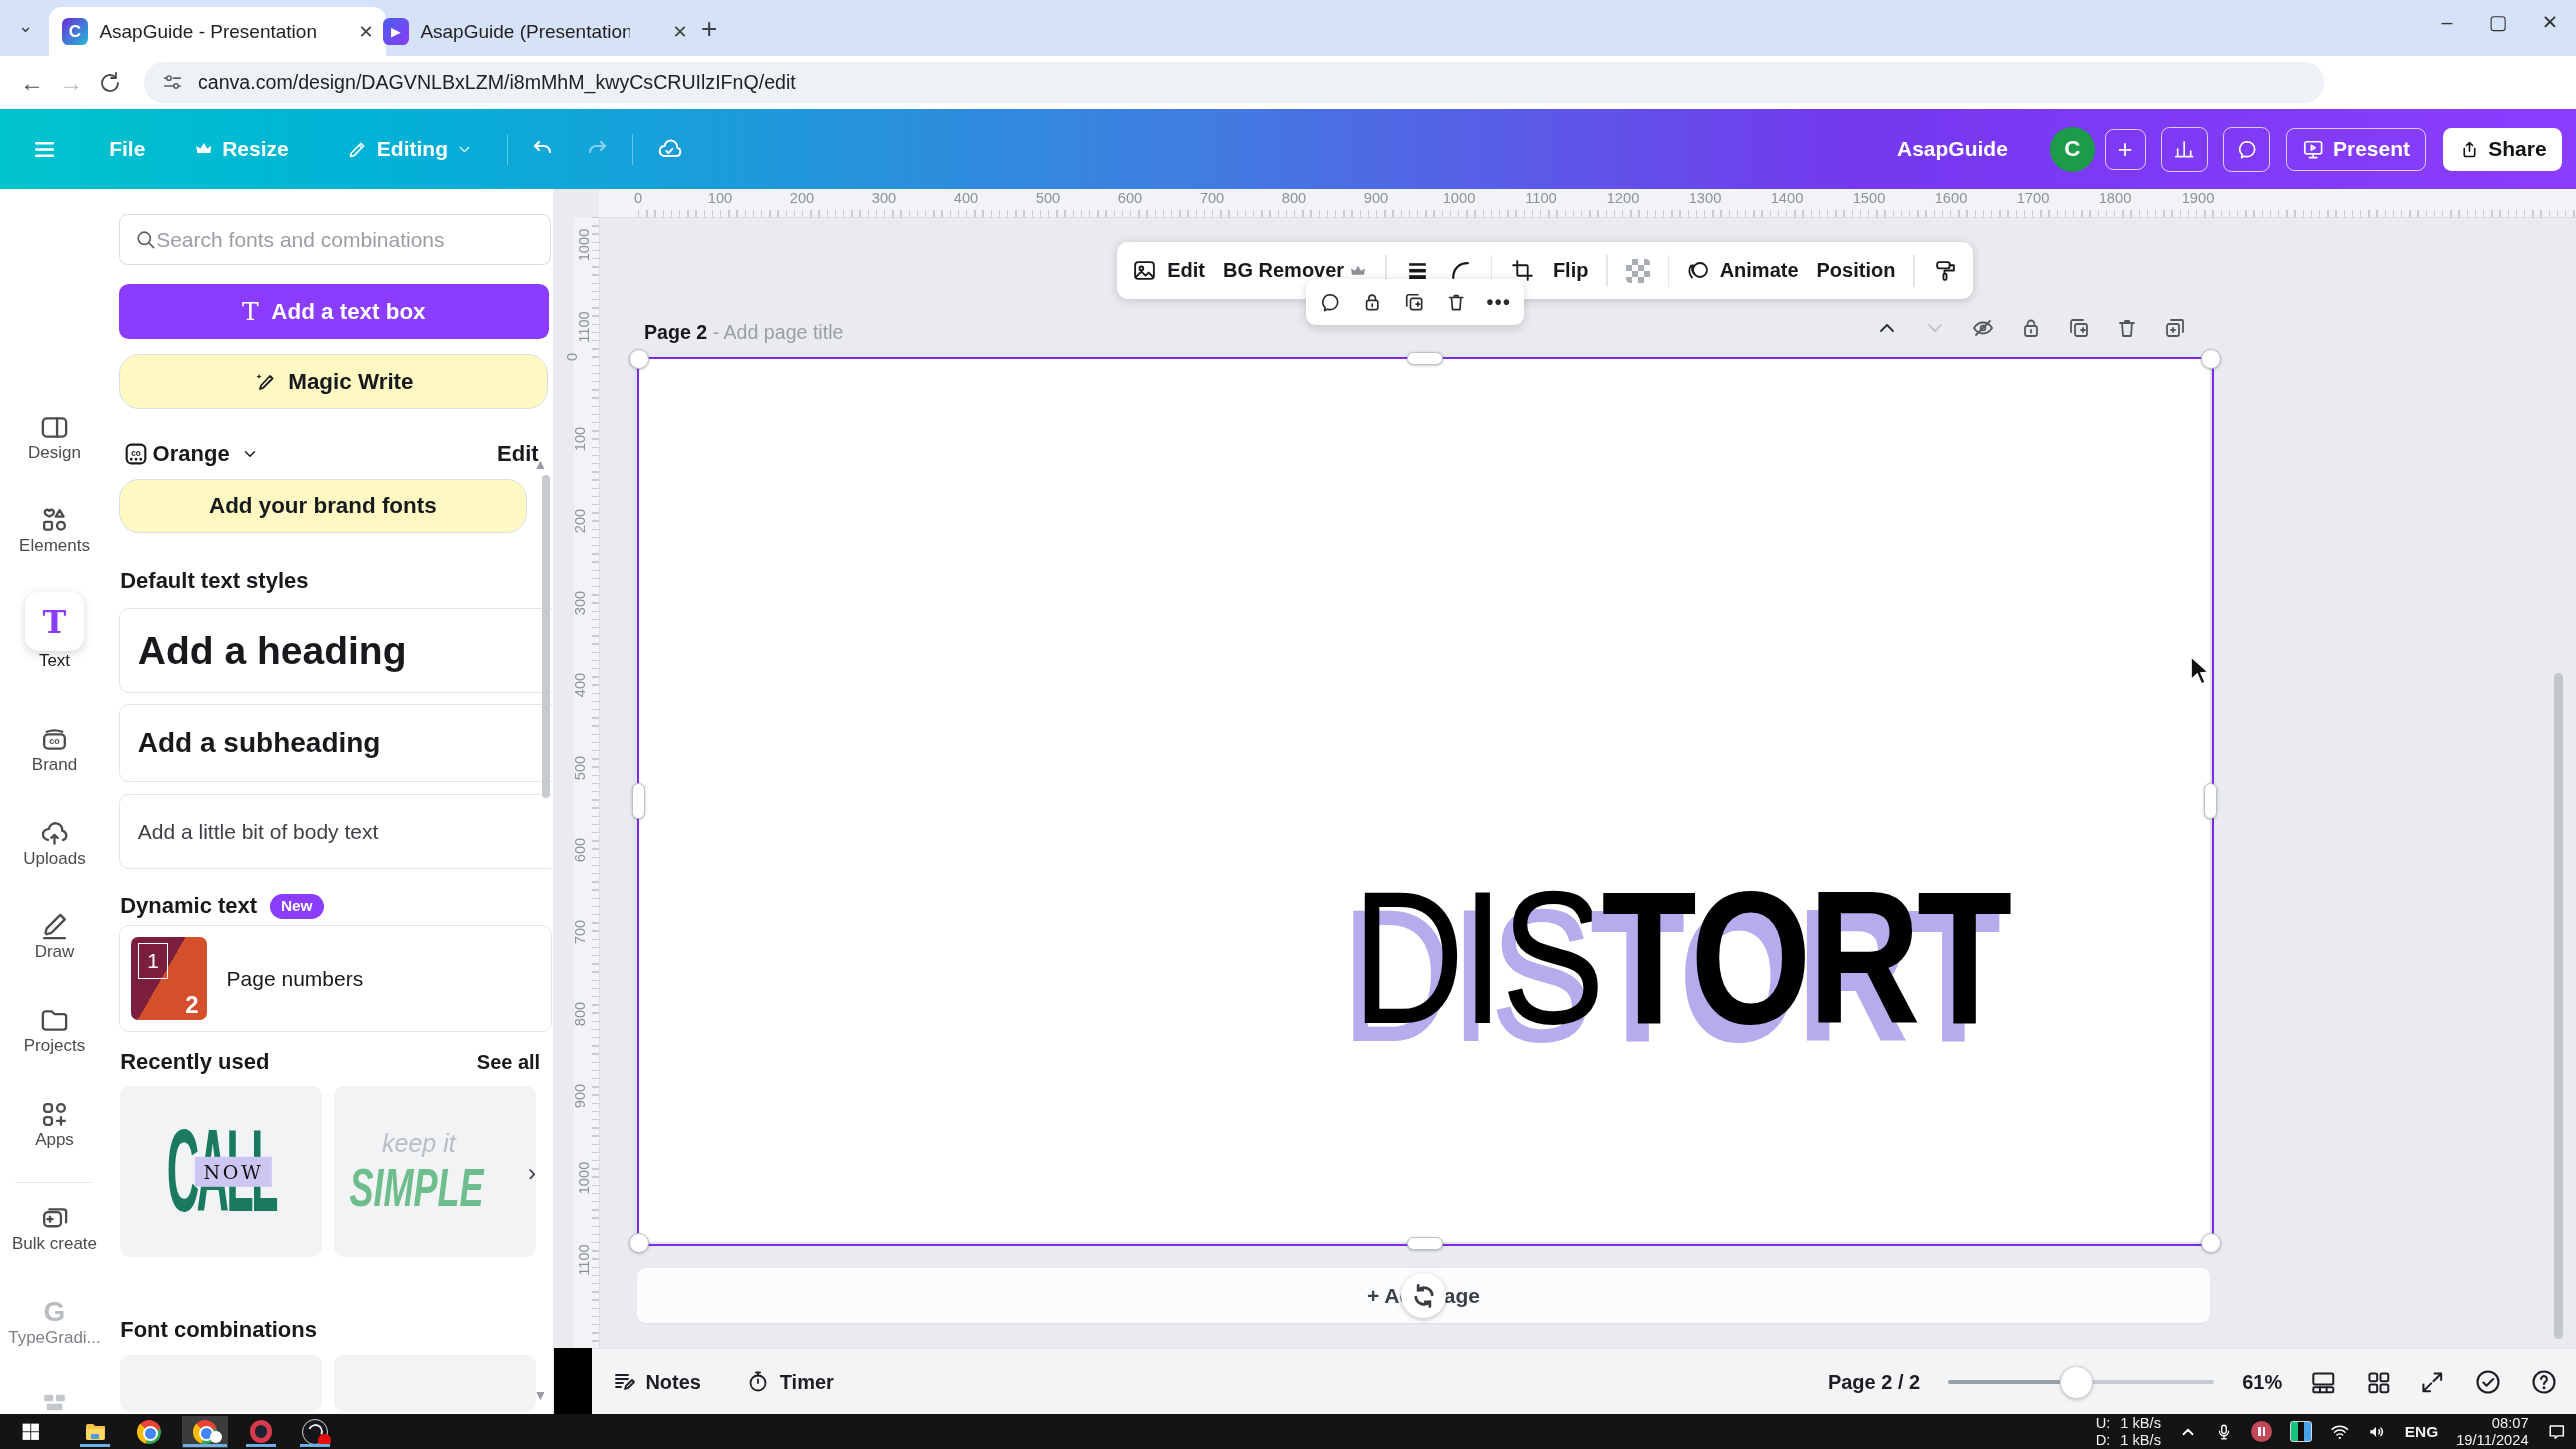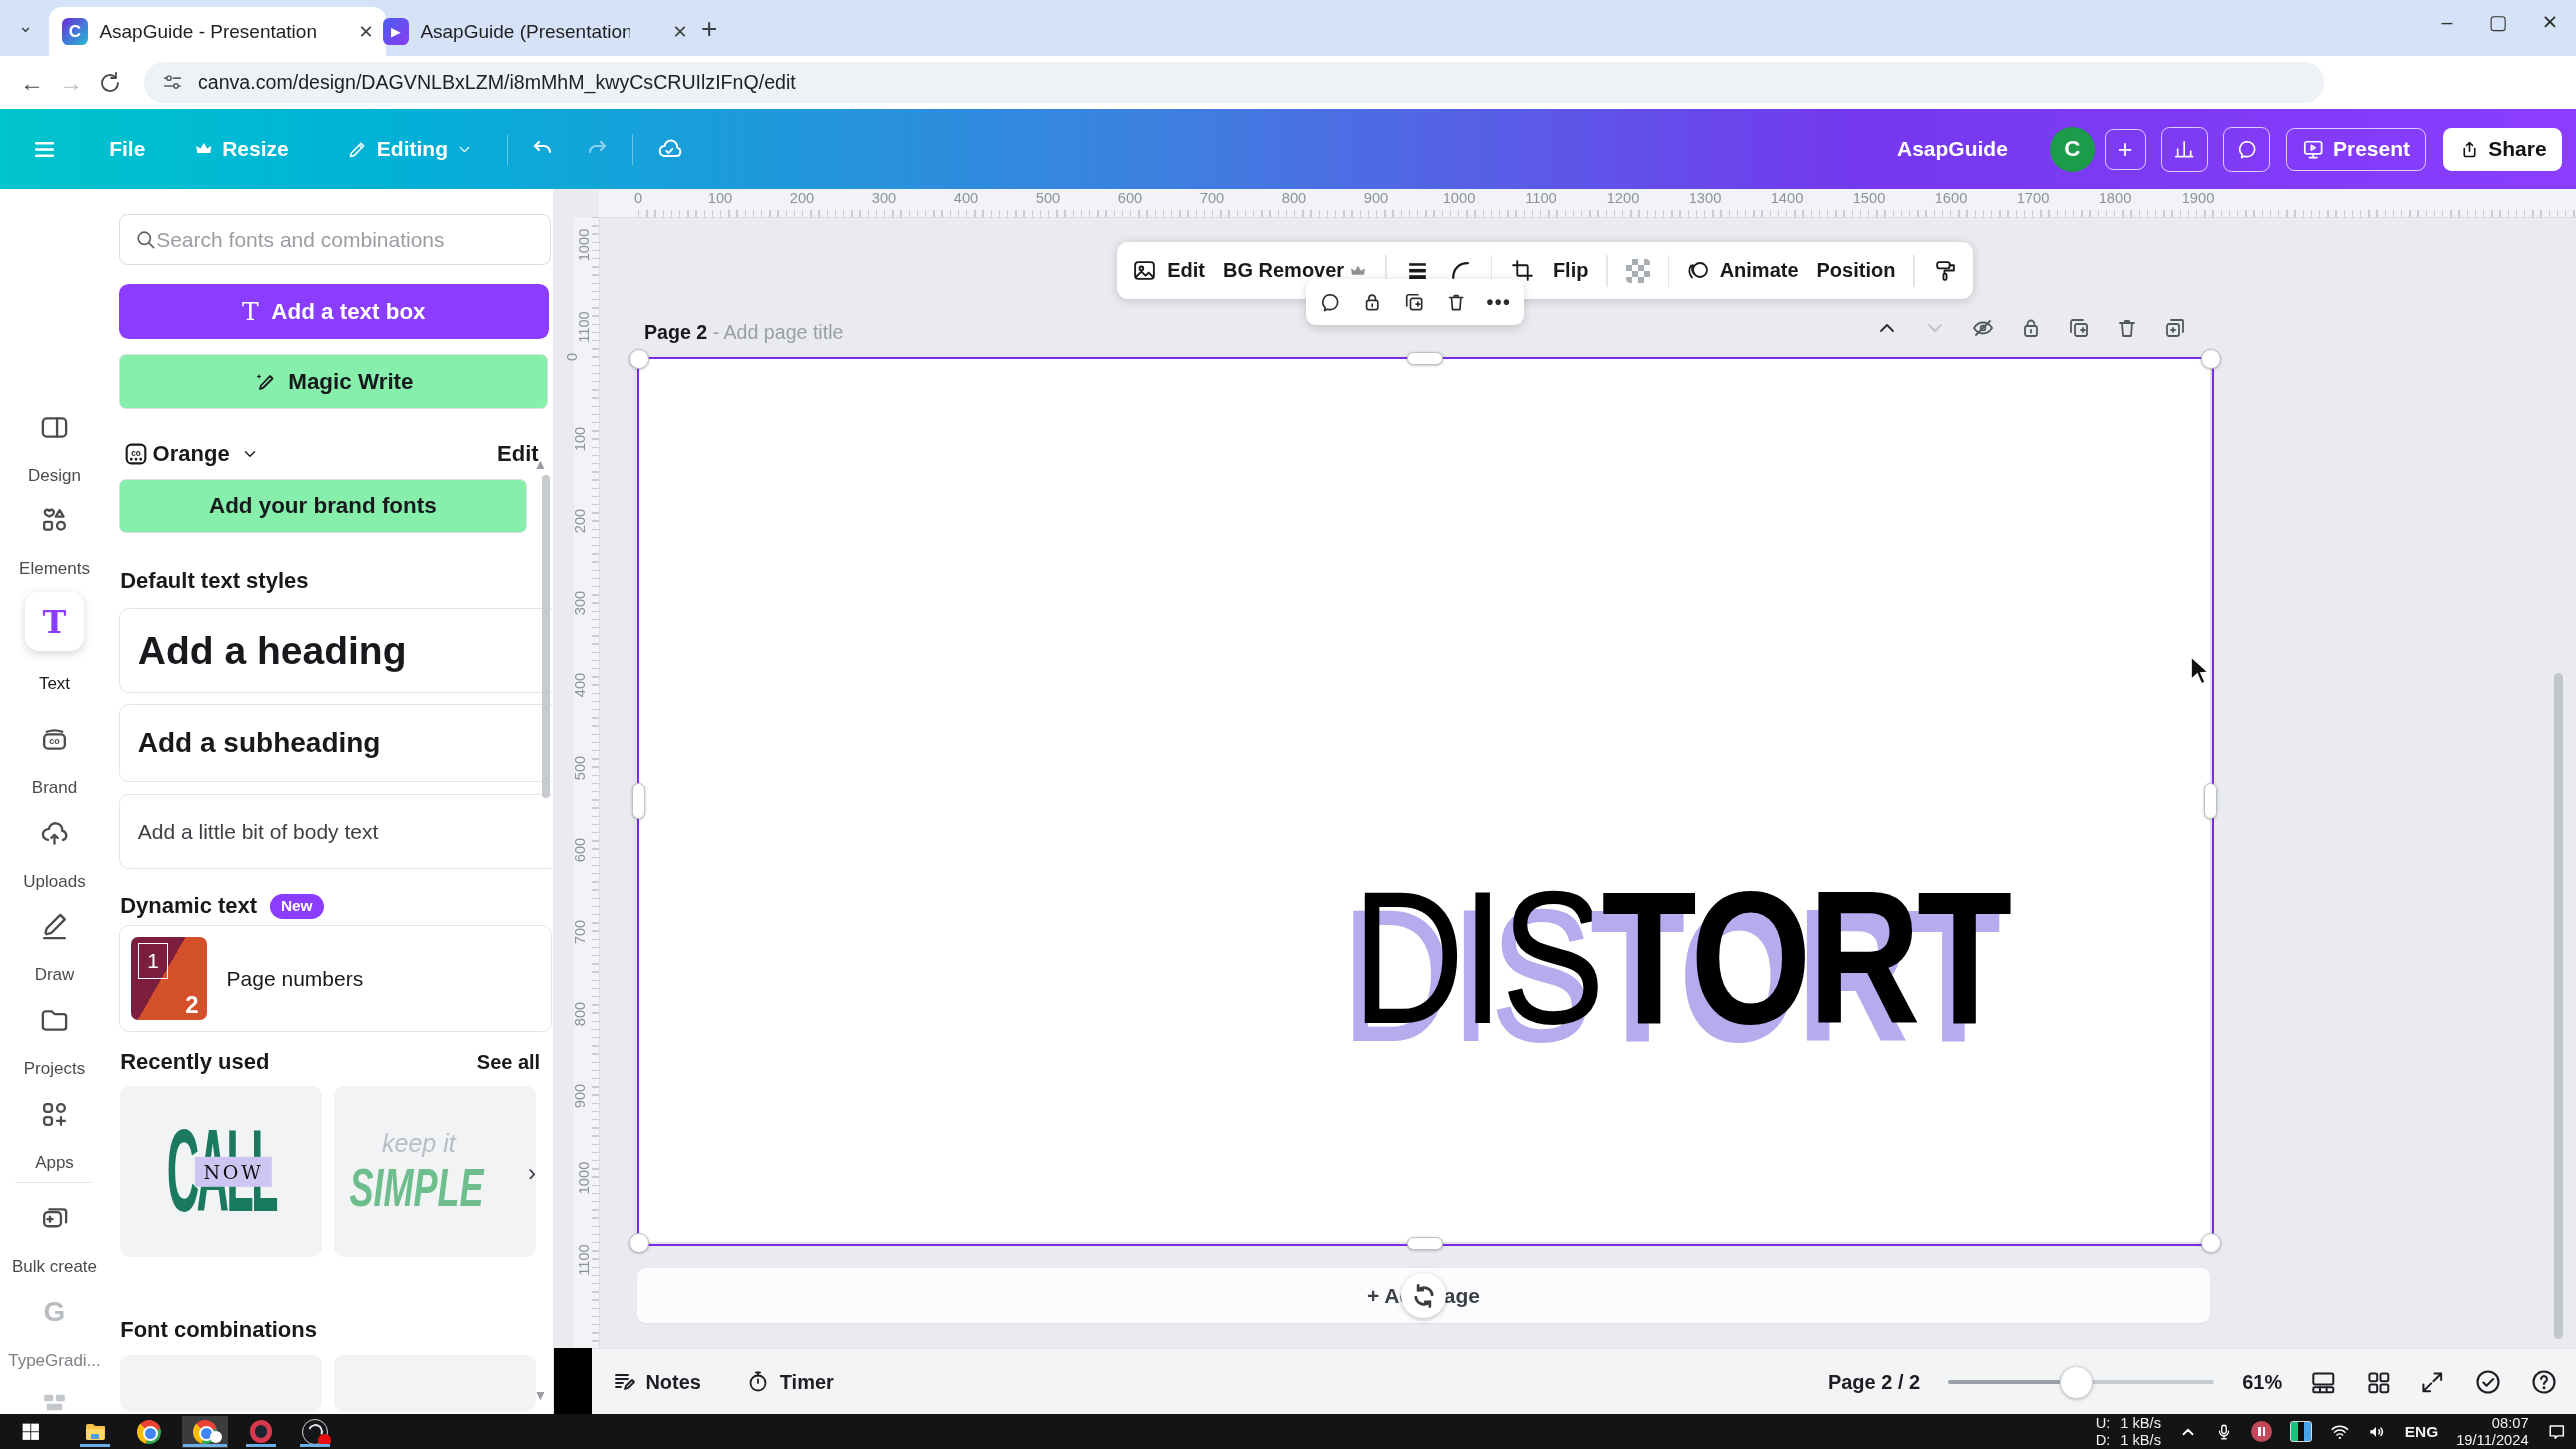--- a/index.html
+++ b/index.html
@@ -30,33 +30,33 @@
     background:linear-gradient(90deg,#00c4cc 0%,#00b3d6 14%,#3f7ee0 46%,#7438ee 72%,#8b3dff 100%);
     display:flex;align-items:center;color:#fff;}
   .hbtn{display:flex;align-items:center;gap:8.4px;color:#fff;font-size:21px;font-weight:700;padding:9.8px 15.4px;border-radius:7px;}
   .hsep{width:1.4px;height:31px;background:rgba(255,255,255,.35);margin:0 7px;}
   .pillbtn{border:1.4px solid rgba(255,255,255,.75);border-radius:8.4px;}
   .share-btn{background:#fff;color:#111;border-radius:8.4px;}
 
   
   .rail{left:0;top:189px;width:109px;height:1225px;background:#fff;border-right:0.7px solid #e8eaed;}
   .nav-item{position:absolute;left:0;width:109px;text-align:center;color:#494c4f;}
-  .nav-item .nlabel{font-size:17px;display:block;margin-top:23px;color:#494c4f;}
+  .nav-item .nlabel{font-size:17px;display:block;margin-top:0;color:#494c4f;}
   .nav-item svg{margin:0 auto;}
   .nav-item.dim{color:#b4b7bb;}
   .nav-item.dim .nlabel{color:#b4b7bb;}
 
   
   .panel{left:109px;top:189px;width:444px;height:1225px;background:#fff;border-right:0.7px solid #e3e5e8;}
   .searchbox{position:absolute;left:9.8px;top:25px;width:402px;height:49px;border:1.4px solid #d7dade;border-radius:8.4px;
              display:flex;align-items:center;padding:0 14px;color:#86898f;}
   .searchbox .ph{font-size:21px;margin-left:0;color:#9a9da3;}
   .btn-primary{position:absolute;left:9.8px;top:95px;width:430px;height:55px;background:#8b3dff;border-radius:9.8px;
                display:flex;align-items:center;justify-content:center;color:#fff;font-size:22.4px;font-weight:700;gap:12.6px;}
-  .btn-outline{position:absolute;border:1.4px solid #dcdee2;border-radius:7px;background:#86efac;
+  .btn-outline{position:absolute;border:1.4px solid #dcdee2;border-radius:20px;background:#fef9c3;
                display:flex;align-items:center;justify-content:center;color:#17191c;font-size:22.4px;font-weight:700;gap:11.2px;}
   .sec-title{font-size:22px;font-weight:700;color:#17191c;}
   .style-card{position:absolute;left:9.8px;width:420px;border:1.4px solid #e2e4e8;border-radius:9.8px;background:#fff;
               display:flex;align-items:center;padding-left:18px;color:#17191c;}
   .badge-new{background:#8b3dff;color:#fff;border-radius:699px;font-size:15.4px;padding:3.5px 11.2px;font-weight:700;}
   .mini-card{position:absolute;background:#f2f3f5;border-radius:9.8px;}
   .pscroll{position:absolute;right:2.8px;width:8.4px;background:#c7cacf;border-radius:4.2px;}
 
   
   .workspace{left:553px;top:189px;width:2023px;height:1159px;background:#e9ebef;}

